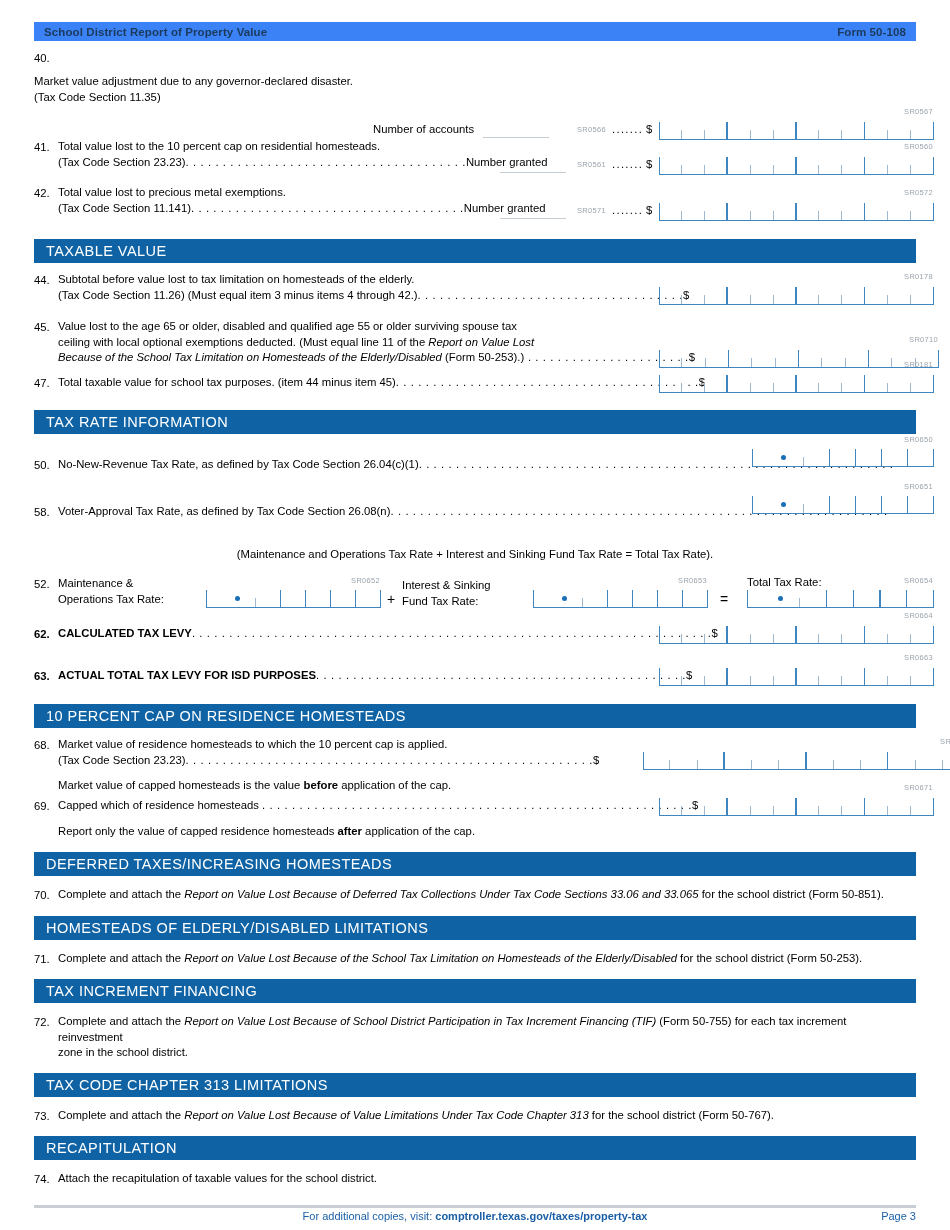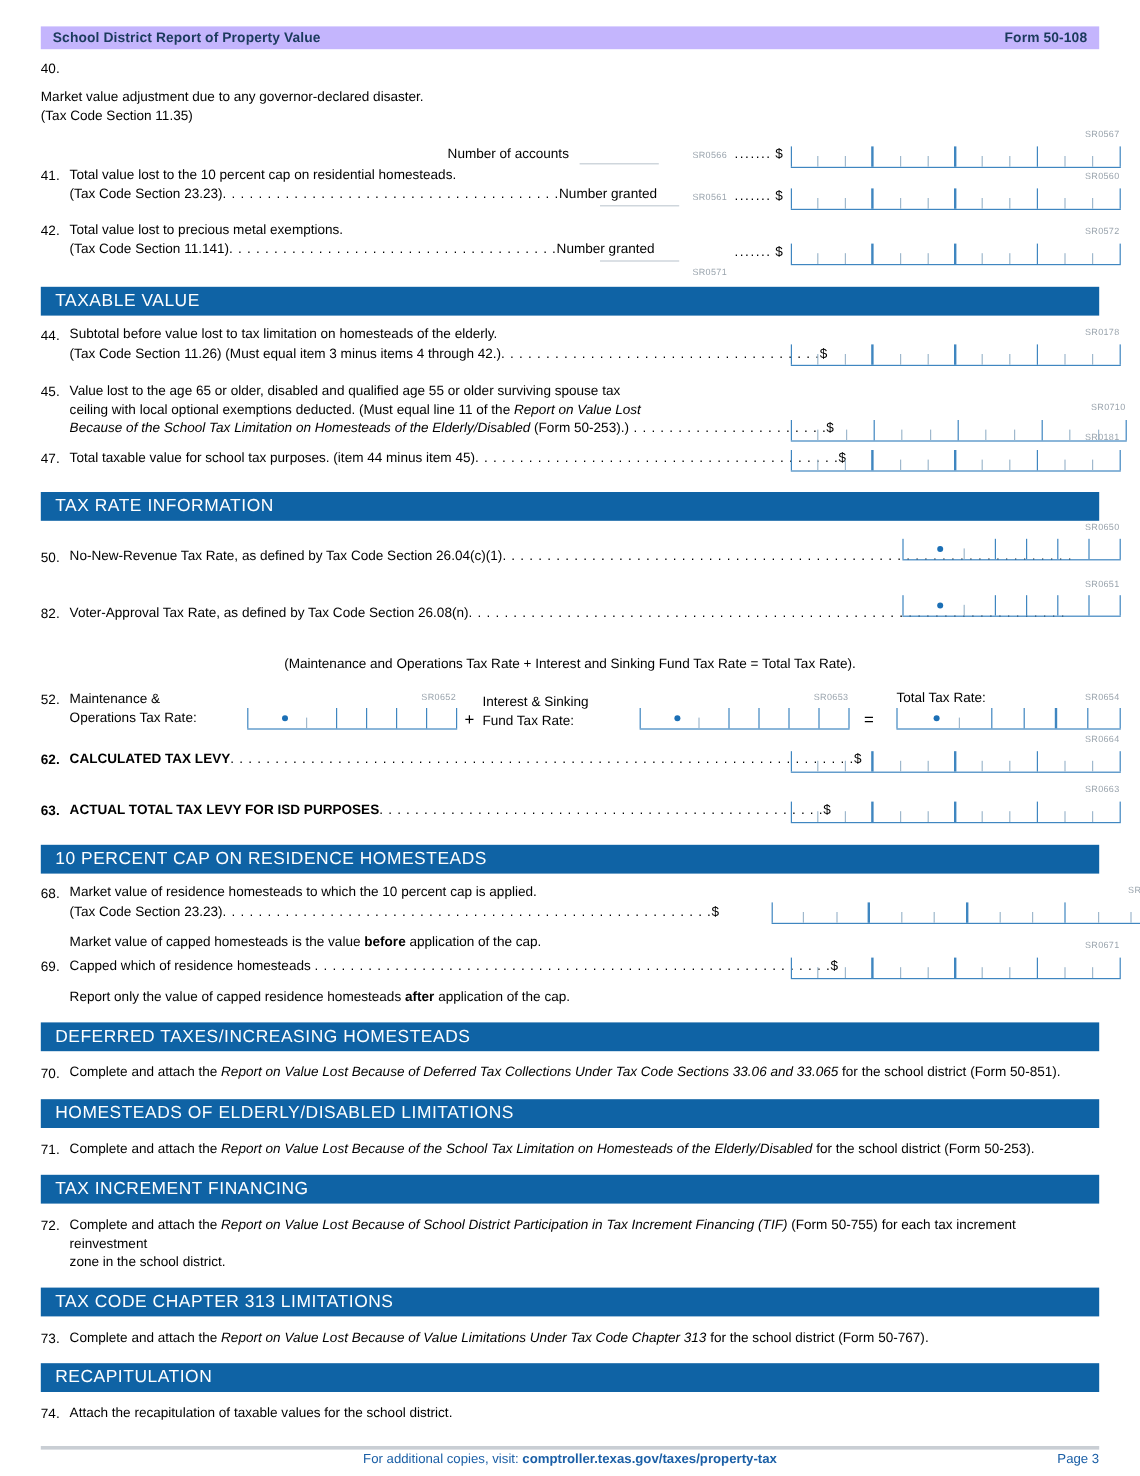--- a/index.html
+++ b/index.html
@@ -11,21 +11,21 @@
     color:#000;
     position:relative;
     overflow:hidden;
   }
 
   .page { position:relative; width:950px; height:1230px; padding:0 34px; }
 
   
   .run-head {
     display:flex; align-items:center; justify-content:space-between;
-    background:#c4b5fd;
+    background:#3b82f6;
     height:19px; margin-top:22px;
     padding:0 10px;
     font-size:11.5px; font-weight:bold; color:#1b3a5c;
     letter-spacing:.1px;
   }
 
   
   .sec-bar {
     background:#0f63a5; color:#fff;
     font-size:14.5px; letter-spacing:.45px;
@@ -181,21 +181,21 @@
     <div class="row">
       <div class="numcol">42.</div>
       <div class="txtcol">
         <div>Total value lost to precious metal exemptions.</div>
         <div>
           <span>(Tax Code Section 11.141)</span><span class="leader">. . . . . . . . . . . . . . . . . . . . . . . . . . . . . . . . . . . . .</span><span>Number granted</span>
         </div>
       </div>
     </div>
     <div style="position:absolute;left:464px;top:19px;"><span class="blank"></span></div>
-    <div style="position:absolute;left:543px;top:37px;" class="inlinecode">SR0571</div>
+    <div style="position:absolute;left:543px;top:21px;" class="inlinecode">SR0571</div>
     <div style="position:absolute;left:578px;top:19px;font-size:11.3px;letter-spacing:1.3px;">.......</div>
     <div style="position:absolute;left:612px;top:19px;font-size:11.3px;">$</div>
 
     <div class="fieldwrap" style="left:625px;top:14px;width:275px;">
       <span class="code">SR0572</span>
       <div class="box">
         <div class="cell"></div>
           <div class="cell"></div>
           <div class="cell grp"></div>
         <div class="cell"></div>
@@ -318,21 +318,21 @@
           <div class="cell grp"></div>
           <div class="cell grp"></div>
         <div class="cell grp"></div>
           <div class="cell grp"></div>
       </div>
     </div>
   </div>
 
   <div style="position:relative;height:40px;">
     <div class="row">
-      <div class="numcol">82.</div>
+      <div class="numcol">58.</div>
       <div class="txtcol">
         <span>Voter-Approval Tax Rate, as defined by Tax Code Section 26.08(n)</span><span class="leader">. . . . . . . . . . . . . . . . . . . . . . . . . . . . . . . . . . . . . . . . . . . . . . . . . . . . . . . . . . . . . . . . . . .</span>
       </div>
     </div>
     <div class="fieldwrap" style="left:718px;top:-11px;width:182px;">
       <span class="code">SR0651</span>
       <div class="box rate">
         <span class="dot" style="left:29px;"></span>
         <div class="cell" style="flex:2 1 0;"></div>
         <div class="cell grp"></div>

